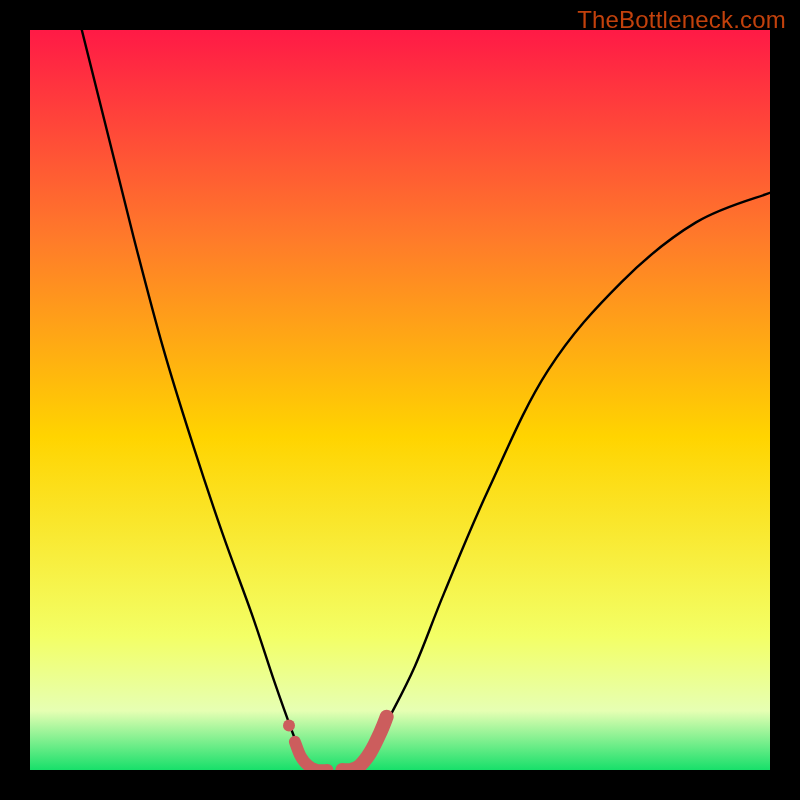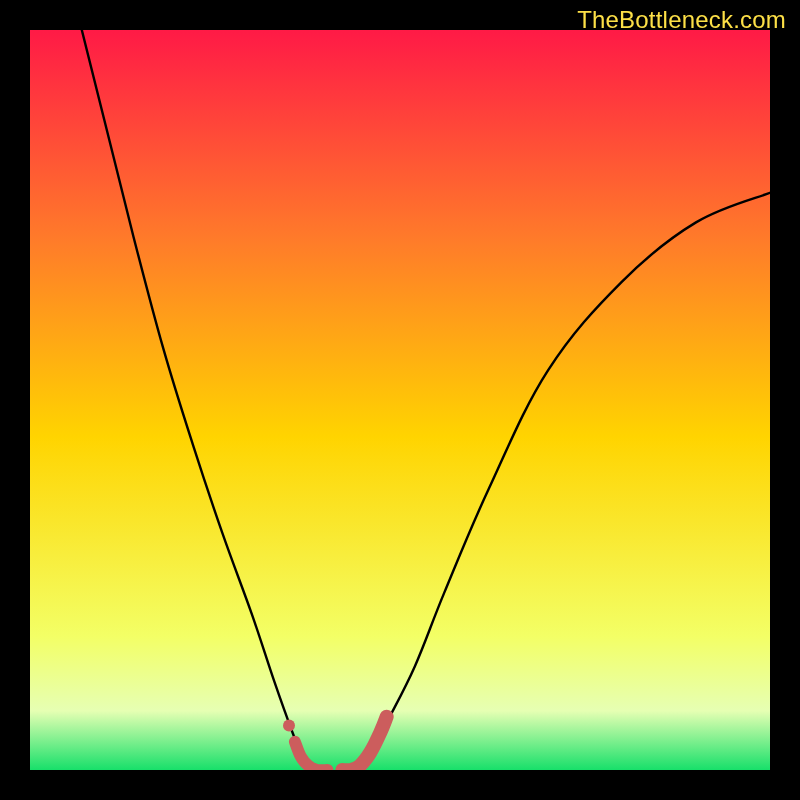--- a/index.html
+++ b/index.html
@@ -14,21 +14,21 @@
   .stage {
     position: relative;
     width: 800px;
     height: 800px;
     background: #000;
   }
   .watermark {
     position: absolute;
     top: 6px;
     right: 14px;
-    color: #fde047;
+    color: #c2410c;
     font-size: 24px;
     font-weight: 500;
     letter-spacing: 0.2px;
     z-index: 20;
   }
   .plot {
     position: absolute;
     left: 30px;
     top: 30px;
     width: 740px;

